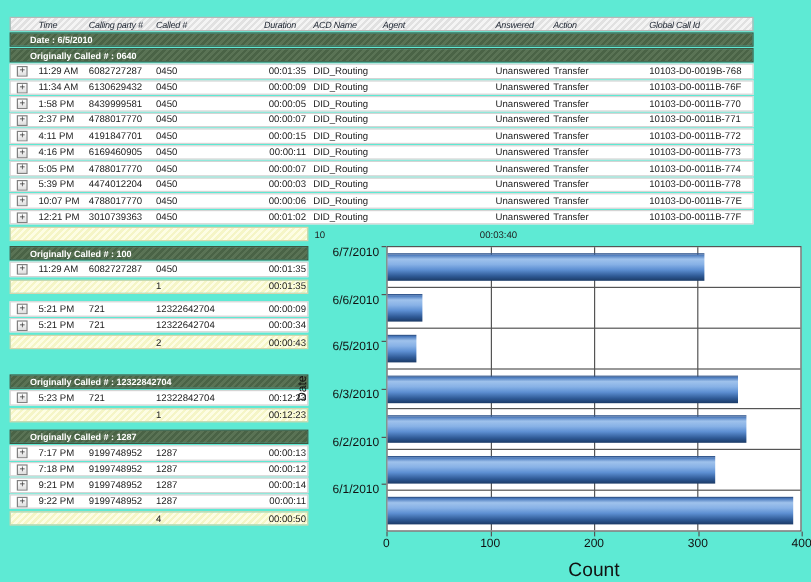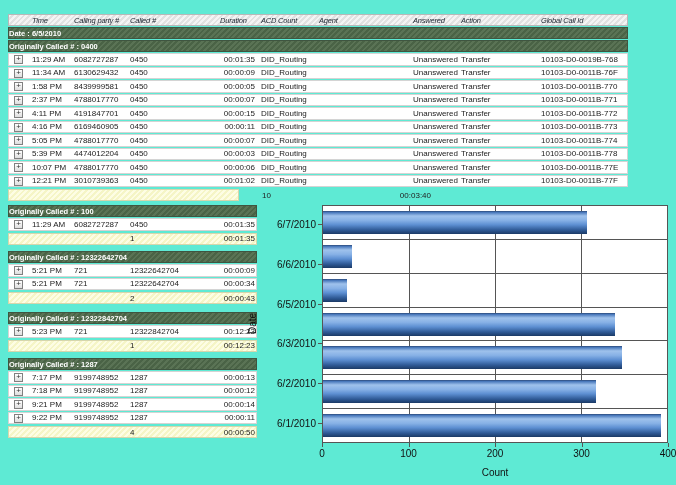--- a/index.html
+++ b/index.html
@@ -11,64 +11,64 @@
   .grid-narrow{display:grid;grid-template-columns:20px 42px 56px 90px 41px;}
   .row{height:12.5px;margin-bottom:1px;background:#fff;border:1px solid #d4d4d4;
        box-sizing:border-box;align-items:center;font-size:8px;white-space:nowrap;}
   .cell{padding:0 3px;overflow:hidden;}
   .c-duration{text-align:right;}
   .hdr{height:12px;margin-bottom:1px;border:1px solid #b8b8b8;box-sizing:border-box;align-items:center;
        background:repeating-linear-gradient(135deg,#f4f4f4 0 2px,#e1e1e1 2px 4px);
        font-size:7.5px;font-style:italic;color:#1c2430;letter-spacing:-0.2px;}
   .band{height:12px;line-height:12px;margin-bottom:1px;border:1px solid #3f5540;box-sizing:border-box;
         background:repeating-linear-gradient(135deg,#5a7355 0 2px,#4a6346 2px 4px);
-        color:#fff;font-size:7.5px;font-weight:bold;padding-left:0;white-space:nowrap;}
+        color:#fff;font-size:7.5px;font-weight:bold;padding-left:16px;white-space:nowrap;}
   .summary{margin-top:2px;height:12px;border:1px solid #d6d6ad;
            background:repeating-linear-gradient(135deg,#fdfde4 0 2px,#f5f5c6 2px 4px);}
   .plus{display:inline-block;width:9px;height:9px;margin-left:2px;border:1px solid #808080;
         background:linear-gradient(#ffffff,#dedede);box-sizing:border-box;font-size:8px;
         line-height:6px;text-align:center;color:#333;cursor:pointer;}
   
   .plot{position:absolute;left:322px;top:205px;width:346px;height:238px;border:1px solid #555;
         box-sizing:border-box;background:#fff;display:flex;flex-direction:column;}
   .vgrid{position:absolute;top:0;bottom:0;width:1px;background:#555;}
   .bandrow{flex:1;position:relative;border-bottom:1px solid #555;display:flex;align-items:center;}
   .bandrow:last-child{border-bottom:none;}
   .bar{height:23px;position:relative;z-index:2;border-top:1px solid #35598f;box-sizing:border-box;
        background:linear-gradient(180deg,#3e6fb5 0%,#9fc2ec 18%,#87b1e6 38%,#5d8fd2 58%,#2f5a96 82%,#1b3a66 100%);}
   .ylabels{position:absolute;left:240px;top:205px;width:82px;height:238px;display:flex;flex-direction:column;}
-  .ylab{flex:1;display:flex;align-items:center;justify-content:flex-end;font-size:10px;color:#111;}
+  .ylab{flex:1;display:flex;align-items:flex-start;justify-content:flex-end;font-size:10px;color:#111;}
   .ytick{width:4px;height:1px;background:#555;margin-left:2px;}
   .xaxis{position:absolute;left:322px;top:443px;width:346px;height:22px;}
   .xtickline{position:absolute;top:0;height:4px;width:1px;background:#555;}
   .xticklab{position:absolute;top:5px;transform:translateX(-50%);font-size:10px;color:#111;}
-  .count-label{position:absolute;left:322px;top:467px;width:346px;text-align:center;font-size:10px;color:#111;}
+  .count-label{position:absolute;left:322px;top:467px;width:346px;text-align:center;font-size:16px;color:#111;}
   .date-label{position:absolute;left:247px;top:334px;font-size:10px;color:#111;
               transform:rotate(-90deg);transform-origin:left top;}
 </style>
 </head>
 <body>
 
 <div class="canvas">
 
   <div class="abs" style="top:14px;width:620px;">
     <div class="hdr grid-wide">
       <div class="cell"></div>
       <div class="cell">Time</div>
       <div class="cell">Calling party #</div>
       <div class="cell">Called #</div>
       <div class="cell">Duration</div>
-      <div class="cell">ACD Count</div>
+      <div class="cell">ACD Name</div>
       <div class="cell">Agent</div>
       <div class="cell">Answered</div>
       <div class="cell">Action</div>
       <div class="cell">Global Call Id</div>
     </div>
     <div class="band">Date : 6/5/2010</div>
-    <div class="band">Originally Called # : 0400</div>
+    <div class="band">Originally Called # : 0640</div>
 
     <div>
 
         <div class="row grid-wide">
           <div class="cell"><span class="plus">+</span></div>
           <div class="cell">11:29 AM</div>
           <div class="cell">6082727287</div>
           <div class="cell">0450</div>
           <div class="cell c-duration">00:01:35</div>
           <div class="cell">DID_Routing</div>
@@ -189,21 +189,21 @@
           <div class="cell">0450</div>
           <div class="cell c-duration">00:01:02</div>
           <div class="cell">DID_Routing</div>
           <div class="cell"></div>
           <div class="cell">Unanswered</div>
           <div class="cell">Transfer</div>
           <div class="cell">10103-D0-0011B-77F</div>
         </div>
       </div>
 
-    <div class="row summary grid-narrow" style="width:231px;gap:44px;">
+    <div class="row summary grid-narrow" style="width:249px;gap:44px;">
       <div class="cell"></div>
       <div class="cell"></div>
       <div class="cell"></div>
       <div class="cell">10</div>
       <div class="cell c-duration">00:03:40</div>
     </div>
   </div>
 
   <div class="abs" style="top:205px;width:249px;">
     <div class="band">Originally Called # : 100</div>
@@ -220,21 +220,20 @@
     <div class="row summary grid-narrow">
       <div class="cell"></div>
       <div class="cell"></div>
       <div class="cell"></div>
       <div class="cell">1</div>
       <div class="cell c-duration">00:01:35</div>
     </div>
   </div>
 
   <div class="abs" style="top:251px;width:249px;">
-    <div class="band">Originally Called # : 12322642704</div>
     <div>
 
         <div class="row grid-narrow">
           <div class="cell"><span class="plus">+</span></div>
           <div class="cell">5:21 PM</div>
           <div class="cell">721</div>
           <div class="cell">12322642704</div>
           <div class="cell c-duration">00:00:09</div>
         </div>
 

